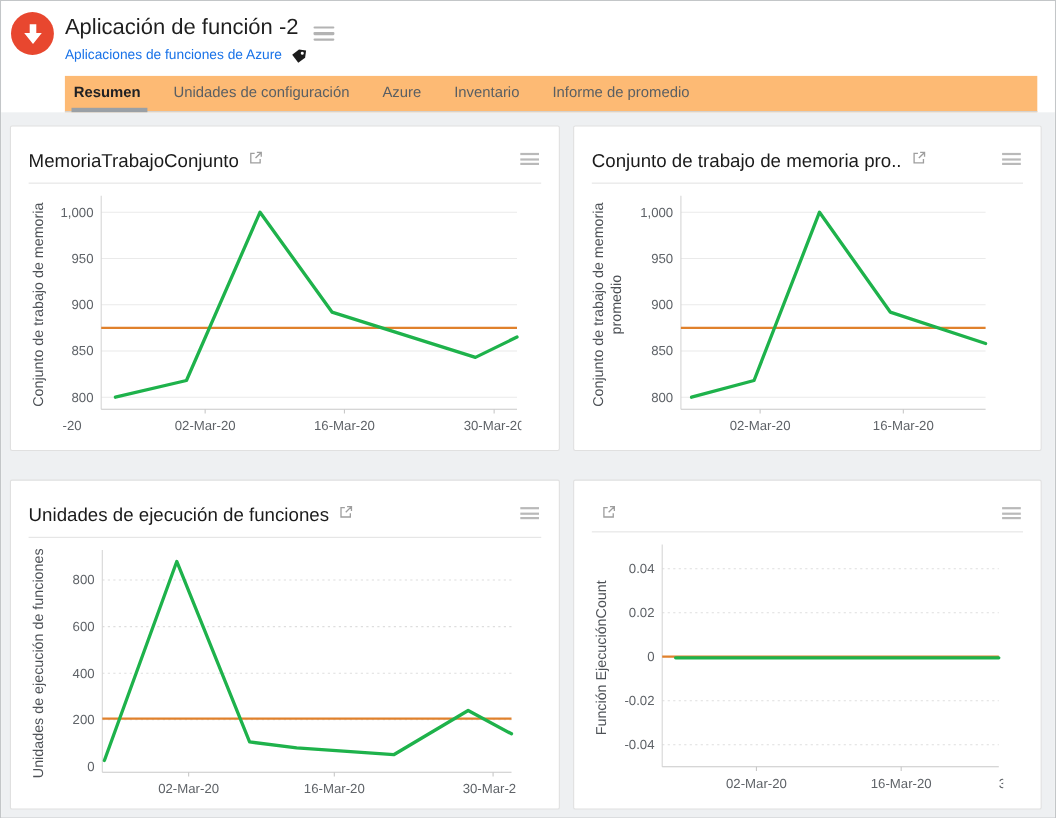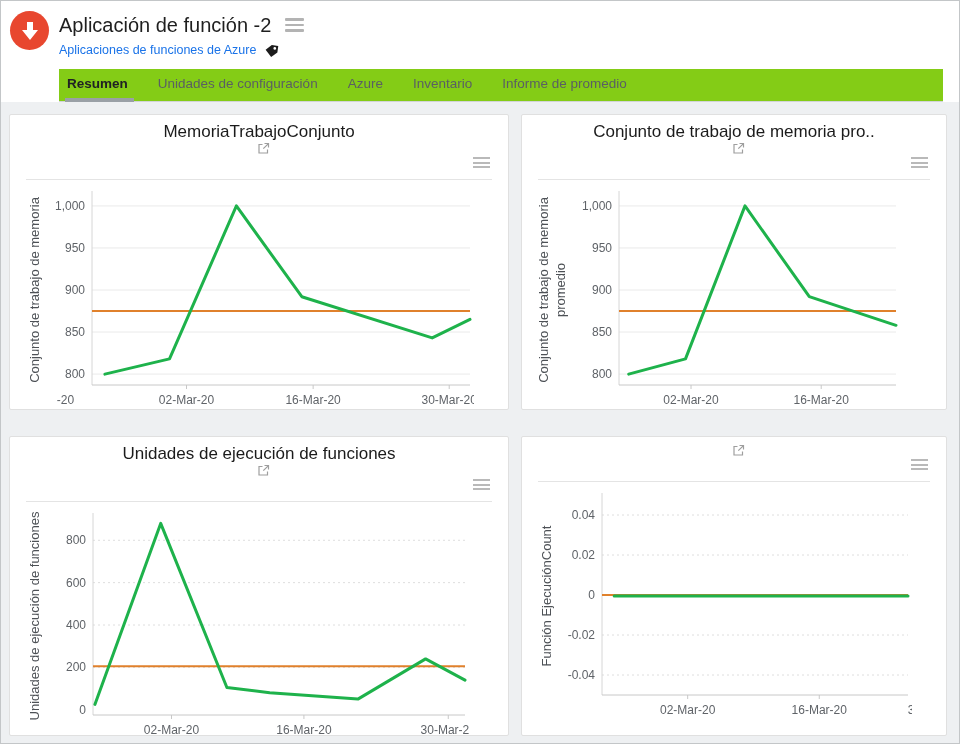--- a/index.html
+++ b/index.html
@@ -1,35 +1,35 @@
 <!DOCTYPE html>
 <html><head>
 <meta charset="utf-8">
 <style>
   html,body{margin:0;padding:0;background:#dfe1e3;font-family:"Liberation Sans",sans-serif;}
   .page{position:relative;width:958px;height:742px;border:1px solid #c3c6c8;background:#fff;overflow:hidden;}
   
   .hdr{position:relative;padding:10px 16px 0 58px;background:#fff;}
   .app-icon{position:absolute;left:9px;top:10px;width:39px;height:39px;border-radius:50%;background:#e8472f;display:flex;align-items:center;justify-content:center;}
-  .hdr-title-row{display:flex;align-items:center;gap:12px;}
+  .hdr-title-row{display:flex;align-items:flex-end;gap:12px;}
   .hdr-title{font-size:20px;color:#1f1f1f;font-weight:400;margin:0;line-height:28px;white-space:nowrap;}
   .menu-sm{display:inline-flex;flex-direction:column;gap:3px;cursor:pointer;padding:2px;}
   .menu-sm i{display:block;width:19px;height:2.5px;background:#b3b3b3;border-radius:1px;}
   .hdr-link-row{display:flex;align-items:flex-start;gap:7px;margin-top:4px;}
   .hdr-link{color:#1a73e8;font-size:12.5px;text-decoration:none;}
   
-  .tabs{display:flex;gap:30px;padding:0 8px;margin-top:10px;border-bottom:1px solid #d2d5d7;background:#84cc16;}
+  .tabs{display:flex;gap:30px;padding:0 8px;margin-top:10px;border-bottom:1px solid #d2d5d7;background:#fdba74;}
   .tab{font-size:13.5px;color:#5a5f63;padding:7px 0 10px;cursor:pointer;position:relative;white-space:nowrap;}
   .tab.active{color:#202124;font-weight:bold;}
   .tab.active::after{content:"";position:absolute;left:-2px;right:-6px;bottom:-1px;height:4px;background:#9aa0a6;}
   
   .content{background:#eef0f2;height:100%;padding:12px 8px 10px;box-sizing:border-box;}
   .grid{display:grid;grid-template-columns:500px 426px;grid-template-rows:296px 300px;column-gap:12px;row-gap:26px;}
   .panel{background:#fff;border:1px solid #e0e0e0;border-radius:2px;box-sizing:border-box;overflow:hidden;}
-  .panel-head{display:flex;align-items:center;padding:7px 16px 9px;flex-direction:column;}
+  .panel-head{display:flex;align-items:flex-start;padding:22px 16px 9px;}
   .panel-title{font-size:17px;color:#1b1b1b;font-weight:400;margin:0;white-space:nowrap;overflow:hidden;}
   .extlink{margin-left:9px;display:inline-flex;cursor:pointer;flex:0 0 auto;}
   .pmenu{margin-left:auto;display:inline-flex;flex-direction:column;gap:2.5px;cursor:pointer;padding:2px;}
   .pmenu i{display:block;width:17px;height:2px;background:#b9b9b9;}
   .divider{height:1px;background:#e4e4e4;margin:0 16px;}
   .chart-wrap{padding:5px 16px 0;cursor:crosshair;}
   svg.chart text{font-family:"Liberation Sans",sans-serif;}
   svg.chart .tick{font-size:12px;fill:#5f6368;}
   svg.chart .ylab{font-size:13px;fill:#4d5156;}
 </style>

